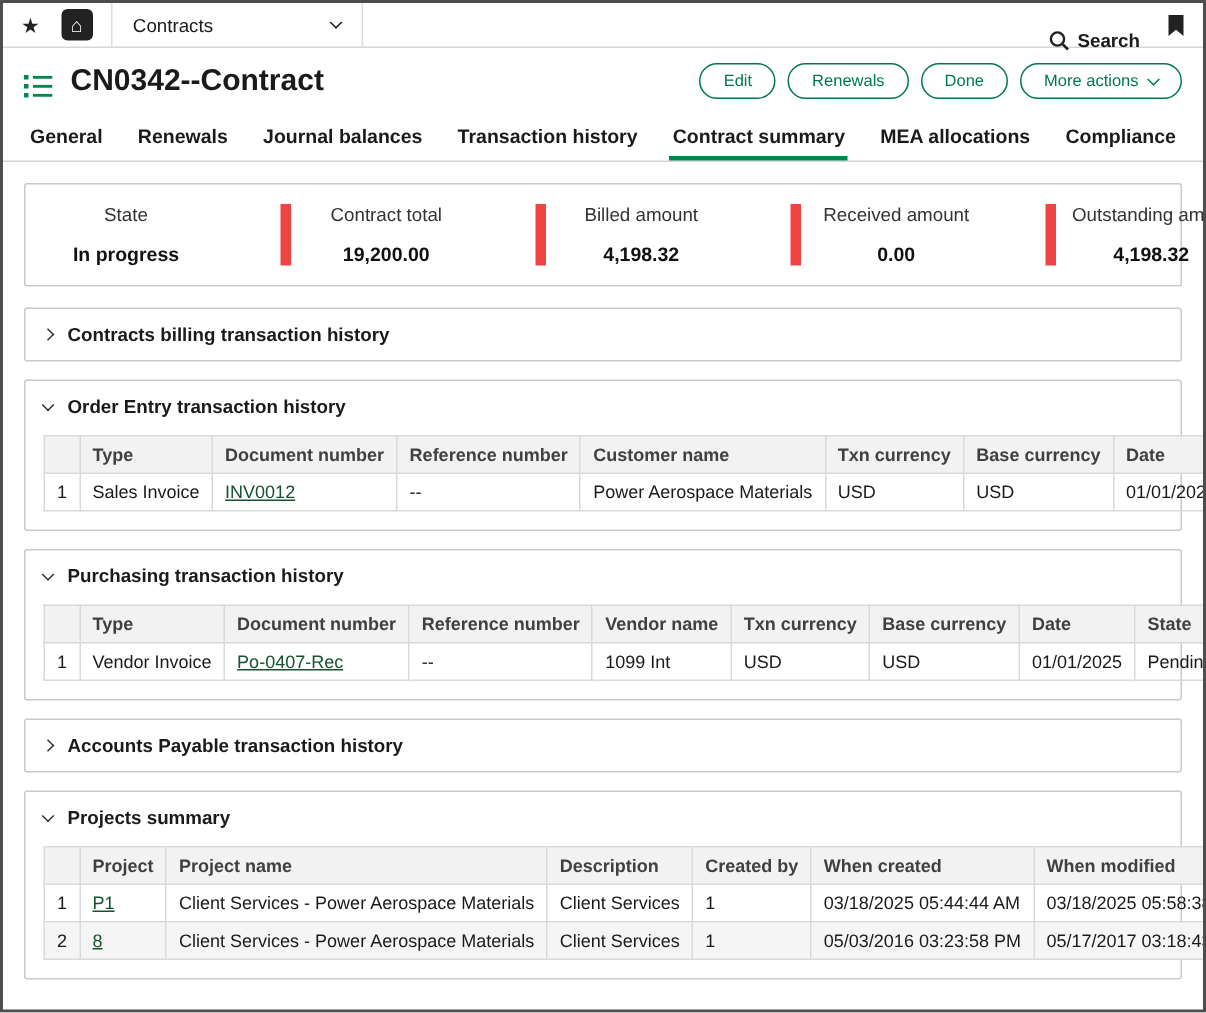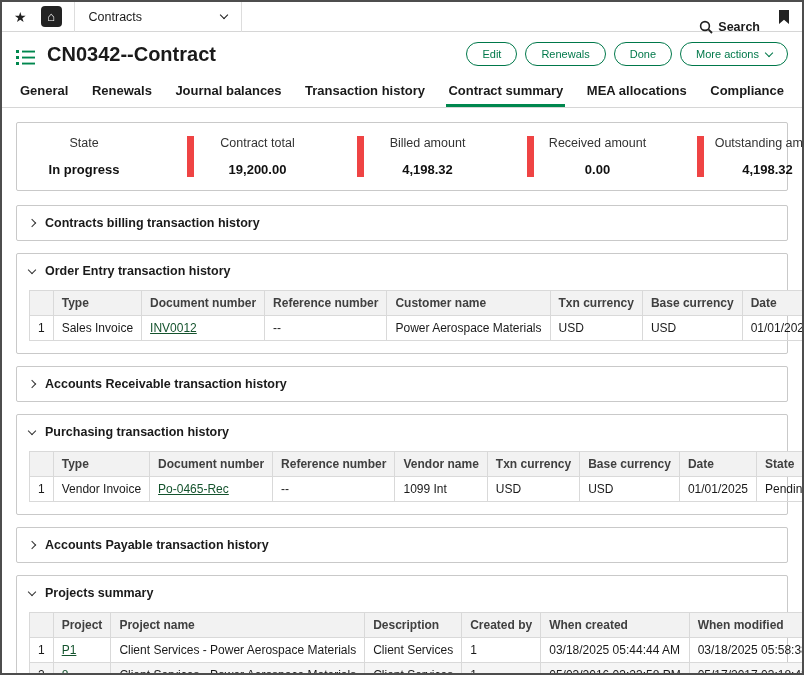--- a/index.html
+++ b/index.html
@@ -214,26 +214,20 @@
                 <td>Power Aerospace Materials</td>
                 <td>USD</td>
                 <td>USD</td>
                 <td>01/01/2025</td>
               </tr>
             </tbody>
           </table>
         </div>
     </div>
 
-    <div class="section">
-      <div class="section-head">
-        <span class="sec-chev collapsed"></span>
-        <span>Accounts Receivable transaction history</span>
-      </div>
-    </div>
 
     <div class="section">
       <div class="section-head">
         <span class="sec-chev expanded"></span>
         <span>Purchasing transaction history</span>
       </div>
       <div class="table-wrap">
           <table>
             <thead>
               <tr>
@@ -245,21 +239,21 @@
                 <th>Txn currency</th>
                 <th>Base currency</th>
                 <th>Date</th>
                 <th>State</th>
               </tr>
             </thead>
             <tbody>
               <tr>
                 <td>1</td>
                 <td>Vendor Invoice</td>
-                <td><a href="#" class="lnk">Po-0465-Rec</a></td>
+                <td><a href="#" class="lnk">Po-0407-Rec</a></td>
                 <td>--</td>
                 <td>1099 Int</td>
                 <td>USD</td>
                 <td>USD</td>
                 <td>01/01/2025</td>
                 <td>Pending</td>
               </tr>
             </tbody>
           </table>
         </div>

